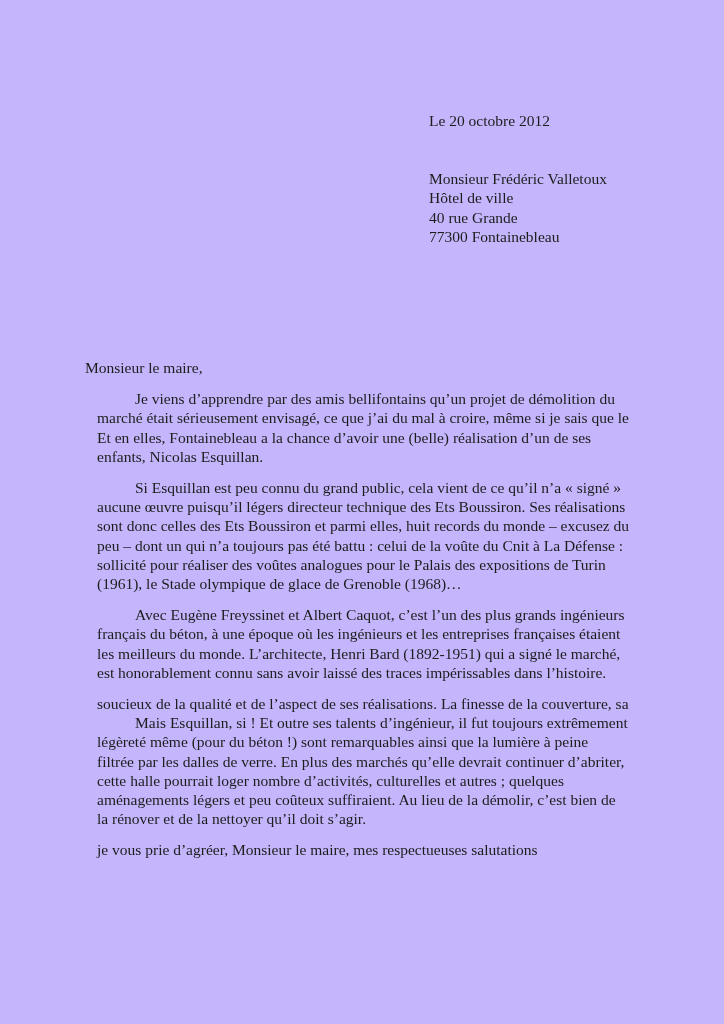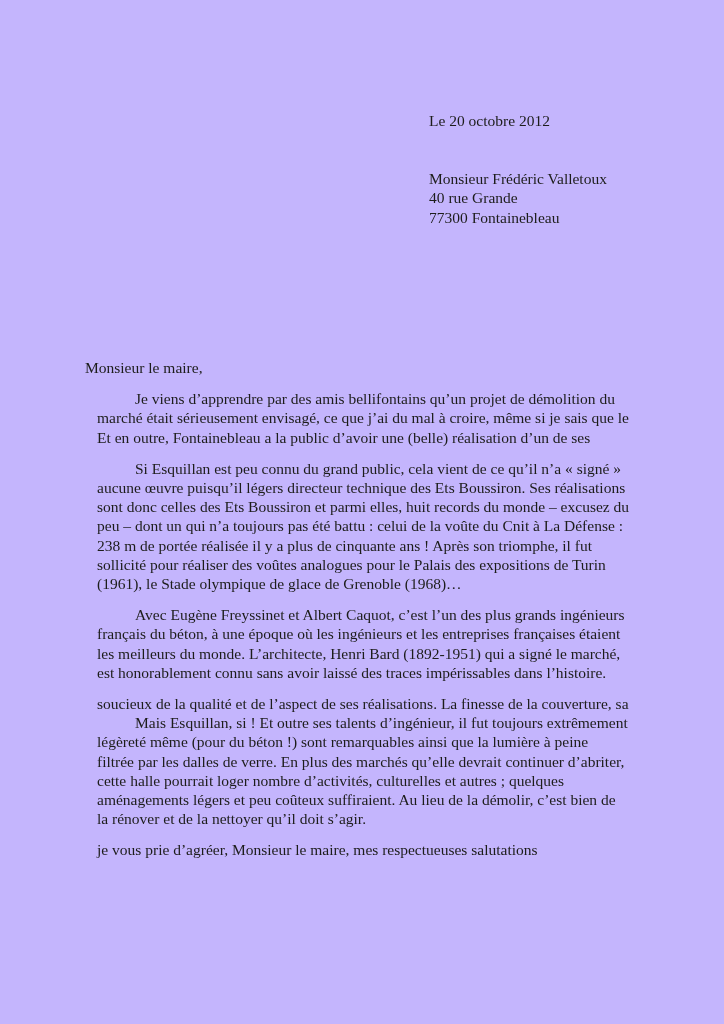--- a/index.html
+++ b/index.html
@@ -55,40 +55,41 @@
 </style>
 </head>
 <body>
 
 <div class="page">
 
   <div class="date-block">Le 20 octobre 2012</div>
 
   <div class="recipient-block">
     <div class="line">Monsieur Frédéric Valletoux</div>
+    <div class="line">Hôtel de ville</div>
     <div class="line">40 rue Grande</div>
     <div class="line">77300 Fontainebleau</div>
   </div>
 
   <div class="body-block">
 
     <div class="line">Monsieur le maire,</div>
 
     <div class="paragraph">
       <div class="line first">Je viens d’apprendre par des amis bellifontains qu’un projet de démolition du</div>
       <div class="line">marché était sérieusement envisagé, ce que j’ai du mal à croire, même si je sais que le</div>
-      <div class="line">Et en outre, Fontainebleau a la public d’avoir une (belle) réalisation d’un de ses</div>
+      <div class="line">Et en elles, Fontainebleau a la chance d’avoir une (belle) réalisation d’un de ses</div>
+      <div class="line">enfants, Nicolas Esquillan.</div>
     </div>
 
     <div class="paragraph">
       <div class="line first">Si Esquillan est peu connu du grand public, cela vient de ce qu’il n’a « signé »</div>
       <div class="line">aucune œuvre puisqu’il légers directeur technique des Ets Boussiron. Ses réalisations</div>
       <div class="line">sont donc celles des Ets Boussiron et parmi elles, huit records du monde – excusez du</div>
       <div class="line">peu – dont un qui n’a toujours pas été battu : celui de la voûte du Cnit à La Défense :</div>
-      <div class="line">238 m de portée réalisée il y a plus de cinquante ans ! Après son triomphe, il fut</div>
       <div class="line">sollicité pour réaliser des voûtes analogues pour le Palais des expositions de Turin</div>
       <div class="line">(1961), le Stade olympique de glace de Grenoble (1968)…</div>
     </div>
 
     <div class="paragraph">
       <div class="line first">Avec Eugène Freyssinet et Albert Caquot, c’est l’un des plus grands ingénieurs</div>
       <div class="line">français du béton, à une époque où les ingénieurs et les entreprises françaises étaient</div>
       <div class="line">les meilleurs du monde. L’architecte, Henri Bard (1892-1951) qui a signé le marché,</div>
       <div class="line">est honorablement connu sans avoir laissé des traces impérissables dans l’histoire.</div>
     </div>

